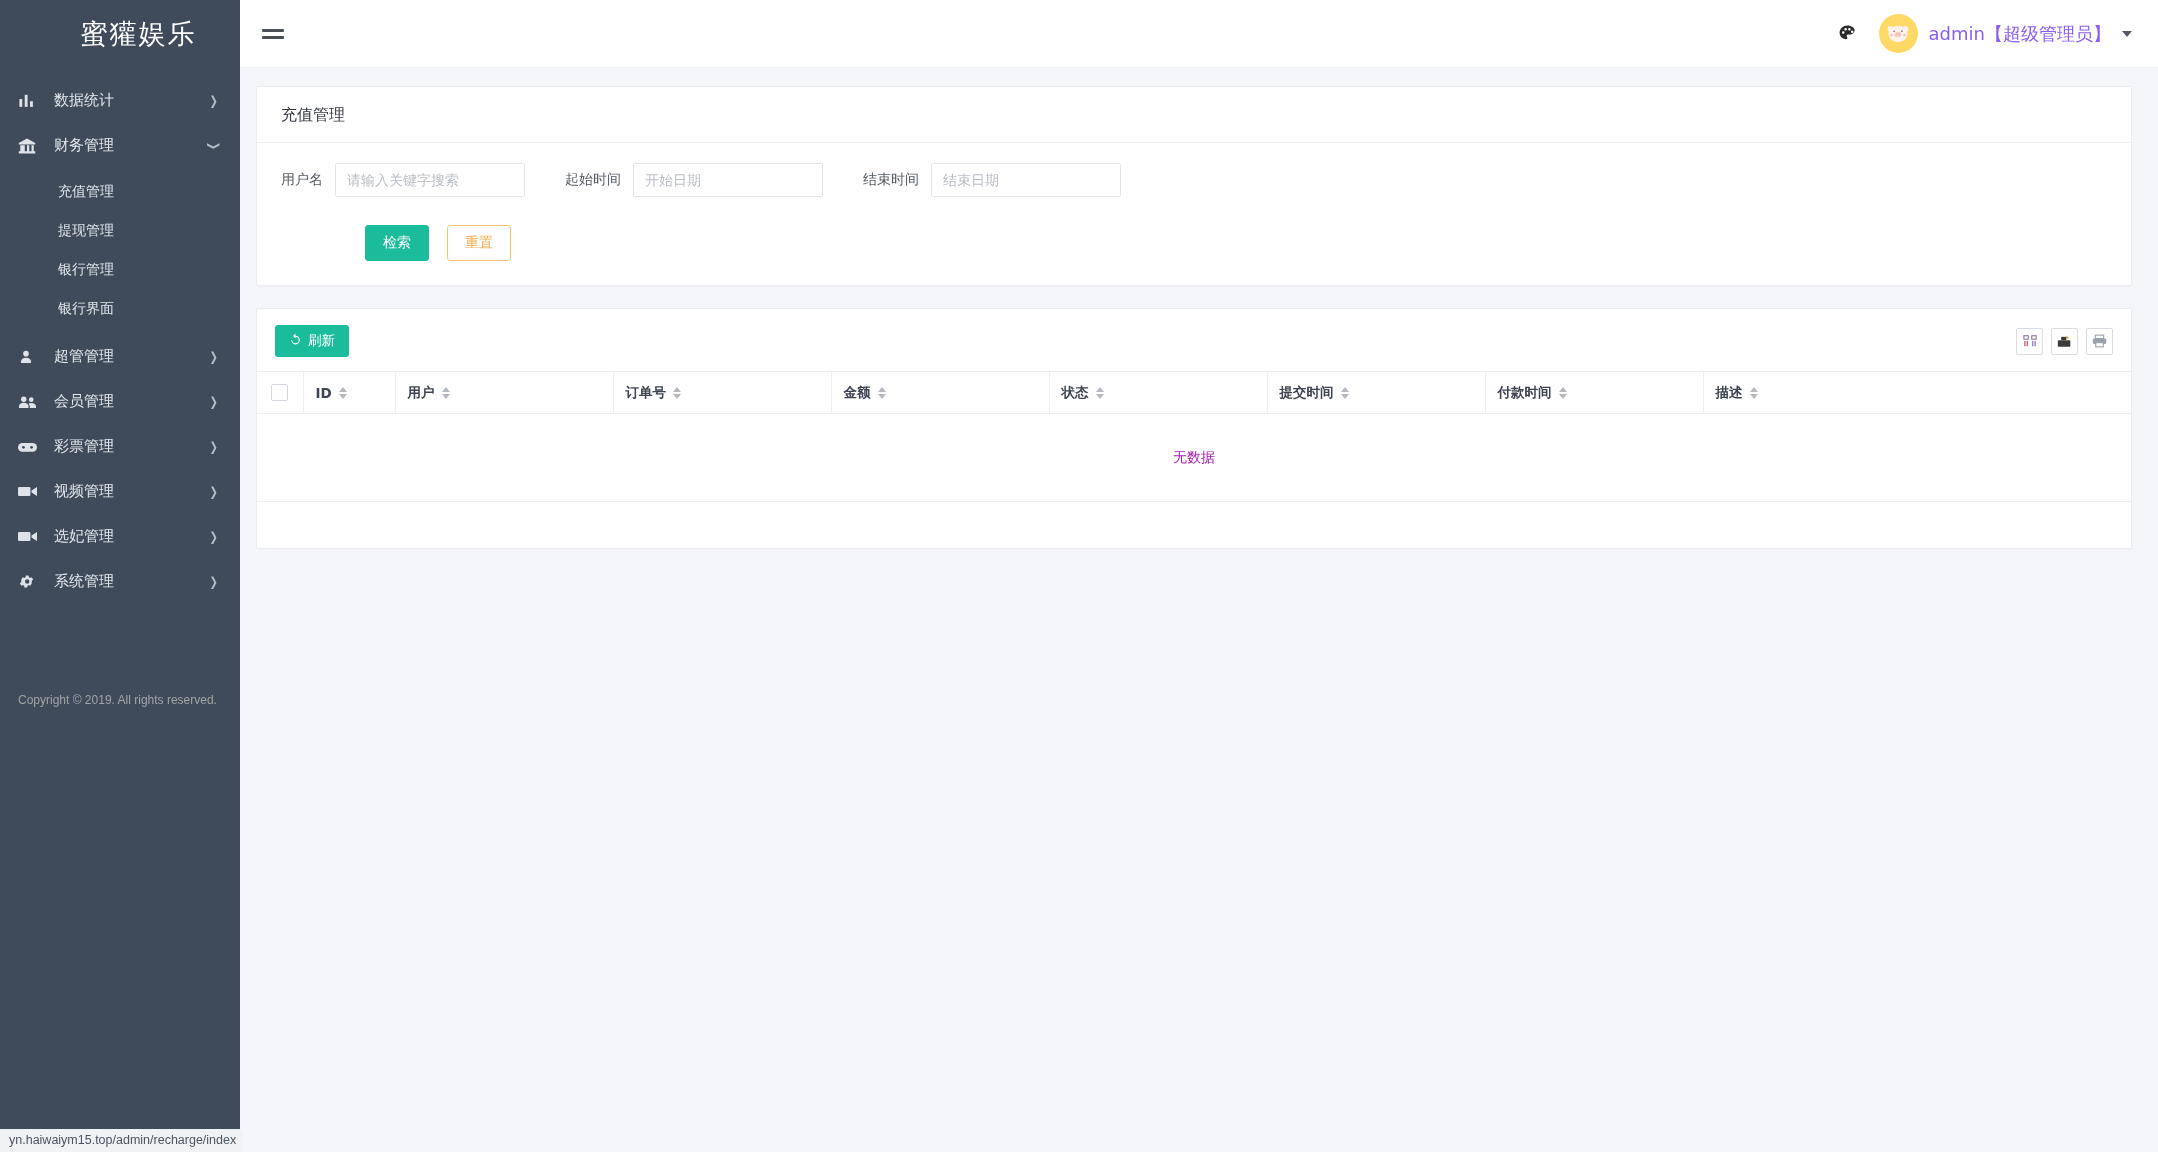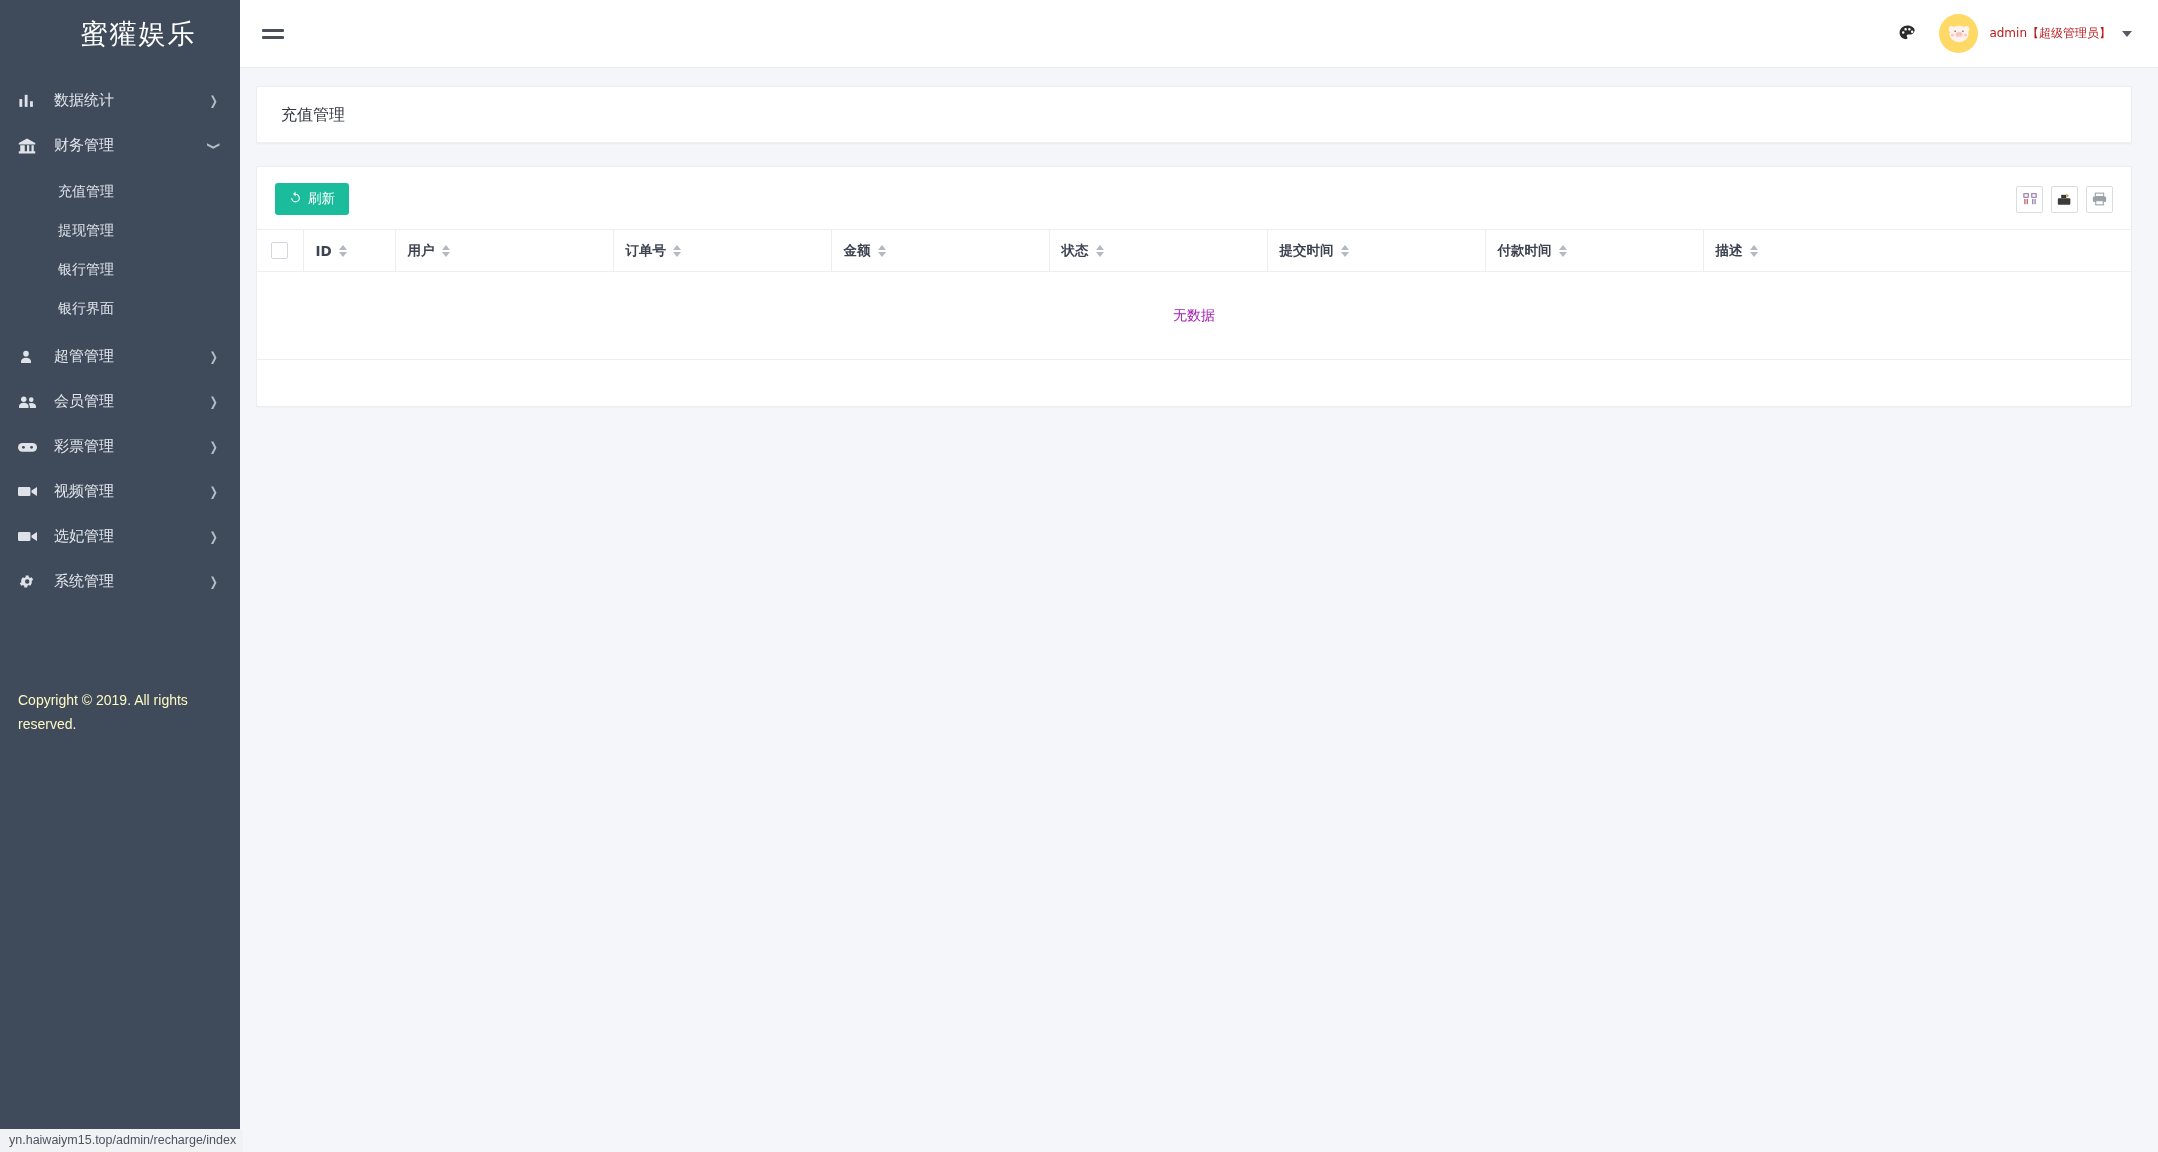--- a/index.html
+++ b/index.html
@@ -45,21 +45,21 @@
   .caret.open { transform: rotate(90deg) scaleY(1.25); }
   .submenu { padding: 4px 0 6px; }
   .sub-item {
     display: flex; align-items: center;
     height: 39px; padding-left: 58px;
     color: #dfe3e9; font-size: 14px; cursor: pointer;
     font-family: "DejaVu Sans", sans-serif;
   }
   .copyright {
     margin-top: 84px; padding: 0 18px;
-    color: #fef9c3; font-size: 14px; line-height: 24px;
+    color: #a3a3a3; font-size: 12px; line-height: 24px;
     font-family: "Liberation Sans", sans-serif;
   }
 
   
   .main {
     flex: 1; height: 1152px; display: flex; flex-direction: column;
     background: #f5f6fa; overflow: hidden;
   }
   .topbar {
     height: 68px; min-height: 68px; background: #ffffff;
@@ -75,21 +75,21 @@
   .hamburger span:nth-child(1) { width: 22px; }
   .hamburger span:nth-child(2) { width: 22px; }
   .topbar-right { display: flex; align-items: center; gap: 22px; }
   .palette { cursor: pointer; display: flex; align-items: center; }
   .user-box { display: flex; align-items: center; gap: 11px; cursor: pointer; }
   .avatar {
     width: 39px; height: 39px; border-radius: 50%;
     background: #ffd966; display: flex; align-items: center; justify-content: center;
   }
   .user-name {
-    font-size: 12px; color: #b91c1c; white-space: nowrap;
+    font-size: 18px; color: #8b5cf6; white-space: nowrap;
     font-family: "DejaVu Sans", sans-serif;
   }
   .user-caret {
     width: 0; height: 0; border-left: 5px solid transparent;
     border-right: 5px solid transparent; border-top: 6px solid #555b64;
   }
 
   .content { padding: 18px 26px 0 16px; flex: 1; overflow: hidden; }
 
   .card {
@@ -334,20 +334,40 @@
           <span class="user-name">admin【超级管理员】</span>
           <span class="user-caret"></span>
         </div>
       </div>
     </header>
 
     <div class="content">
 
       <section class="card">
         <div class="card-title">充值管理</div>
+        <div class="card-body">
+          <div class="form-row">
+            <div class="field">
+              <span class="field-label">用户名</span>
+              <input class="input-user" type="text" placeholder="请输入关键字搜索" style="">
+            </div>
+            <div class="field">
+              <span class="field-label">起始时间</span>
+              <input class="input-date" type="text" placeholder="开始日期" style="">
+            </div>
+            <div class="field">
+              <span class="field-label">结束时间</span>
+              <input class="input-date" type="text" placeholder="结束日期" style="">
+            </div>
+          </div>
+          <div class="btn-row">
+            <button class="btn btn-search">检索</button>
+            <button class="btn btn-reset">重置</button>
+          </div>
+        </div>
       </section>
 
       <section class="card table-card">
         <div class="table-toolbar">
           <button class="btn-refresh">
             <span>
               <svg width="13" height="13" viewBox="0 0 24 24" fill="#ffffff">
                 <path d="M12 4V1L7.5 5.5 12 10V7c3.3 0 6 2.7 6 6a6 6 0 0 1-6 6 6 6 0 0 1-6-6H4a8 8 0 1 0 8-8z"></path>
               </svg>
             </span>

